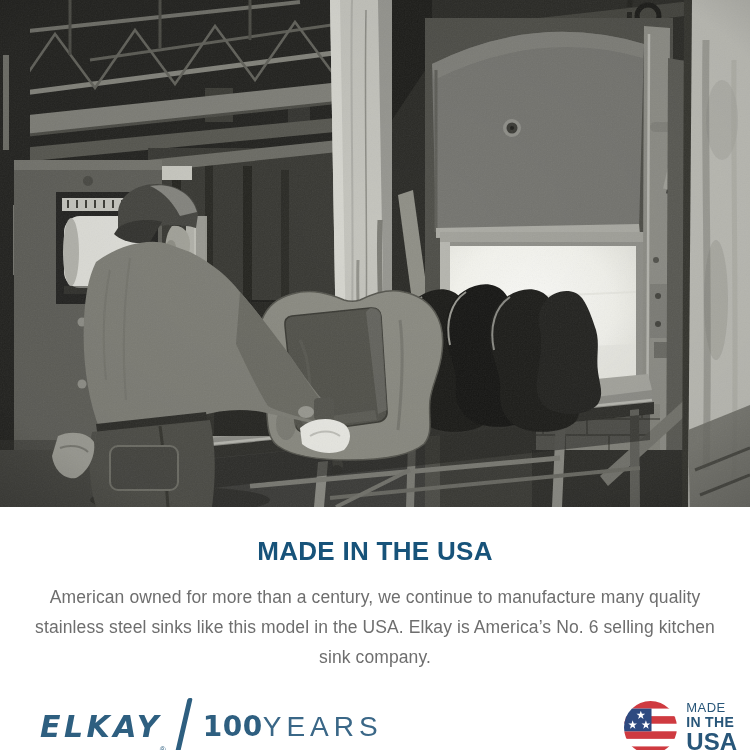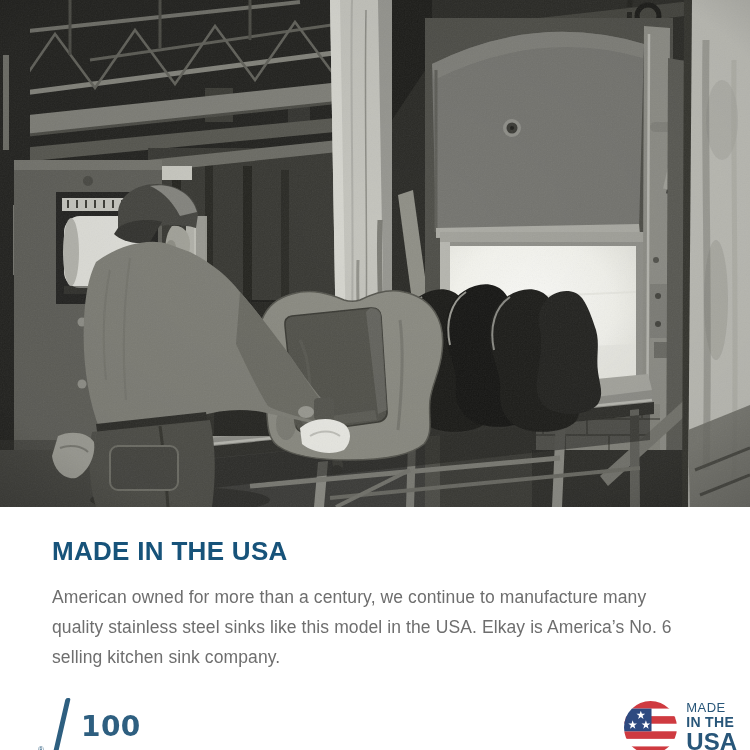--- a/index.html
+++ b/index.html
@@ -3,21 +3,21 @@
 <meta charset="utf-8">
 <style>
   html,body{margin:0;padding:0;}
   body{
     width:750px;height:750px;background:#ffffff;overflow:hidden;
     font-family:"Liberation Sans", sans-serif;
     -webkit-font-smoothing:antialiased;
   }
   .photo-wrap{position:relative;width:750px;height:507px;background:#3a3a38;}
   .photo-wrap svg{display:block;width:100%;height:100%;}
-  .content{padding:0 52px;}
+  .content{padding:0 24px;text-align:center;}
   .heading{
     margin:29px 0 0;font-size:26px;font-weight:700;letter-spacing:.3px;
     color:#17537a;font-family:"Liberation Sans", sans-serif;
   }
   .body-copy{
     margin:15px 0 0;max-width:702px;font-size:17.5px;line-height:1.72;
     color:#6e6e6e;letter-spacing:.1px;
   }
   .footer{
     margin-top:26px;padding:0 13px 0 40px;
@@ -288,24 +288,26 @@
   </svg>
 </div>
 
 <div class="content">
   <h1 class="heading">MADE IN THE USA</h1>
   <p class="body-copy">American owned for more than a century, we continue to manufacture many quality stainless steel sinks like this model in the USA. Elkay is America’s No. 6 selling kitchen sink company.</p>
 </div>
 
 <div class="footer">
   <div class="logo">
+    <span class="brand">ELKAY</span>
     <span class="reg">®</span>
     <span class="slash"></span>
     <span class="years">
       <span class="years-num">100</span>
+        <span class="years-word">YEARS</span>
     </span>
   </div>
 
   <div class="badge">
     <svg width="53" height="53" viewBox="0 0 52 52" role="img">
       <defs>
         <clipPath id="flagClip">
             <circle cx="26" cy="26" r="26"></circle>
           </clipPath>
         <path id="starP" d="M0,-4.5 L1.06,-1.46 L4.28,-1.39 L1.71,0.56 L2.64,3.64 L0,1.8 L-2.64,3.64 L-1.71,0.56 L-4.28,-1.39 L-1.06,-1.46 Z"></path>

